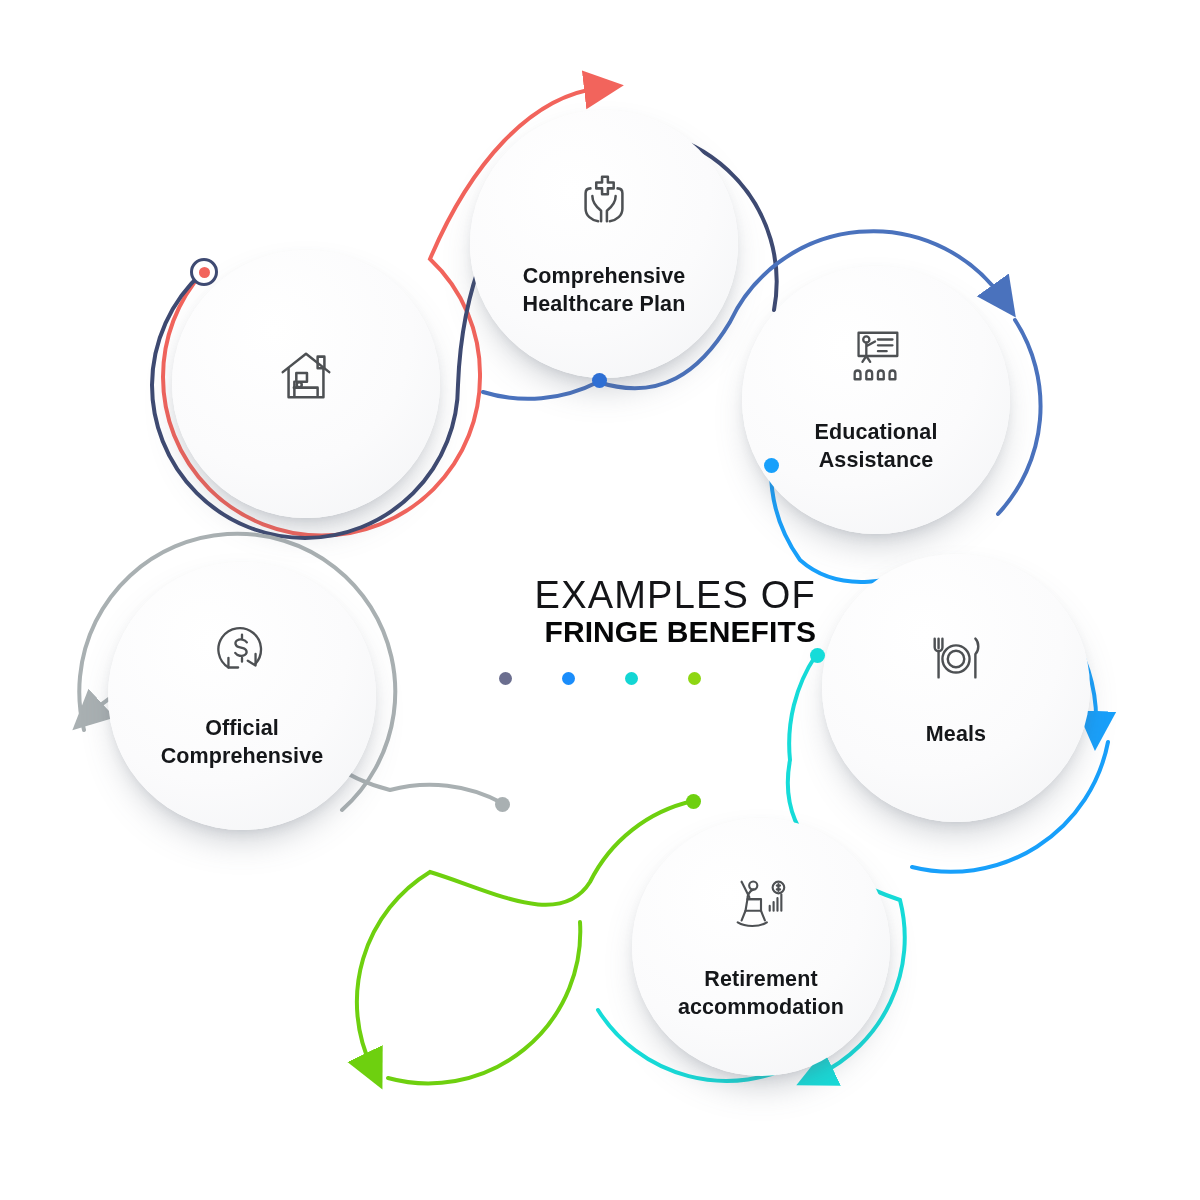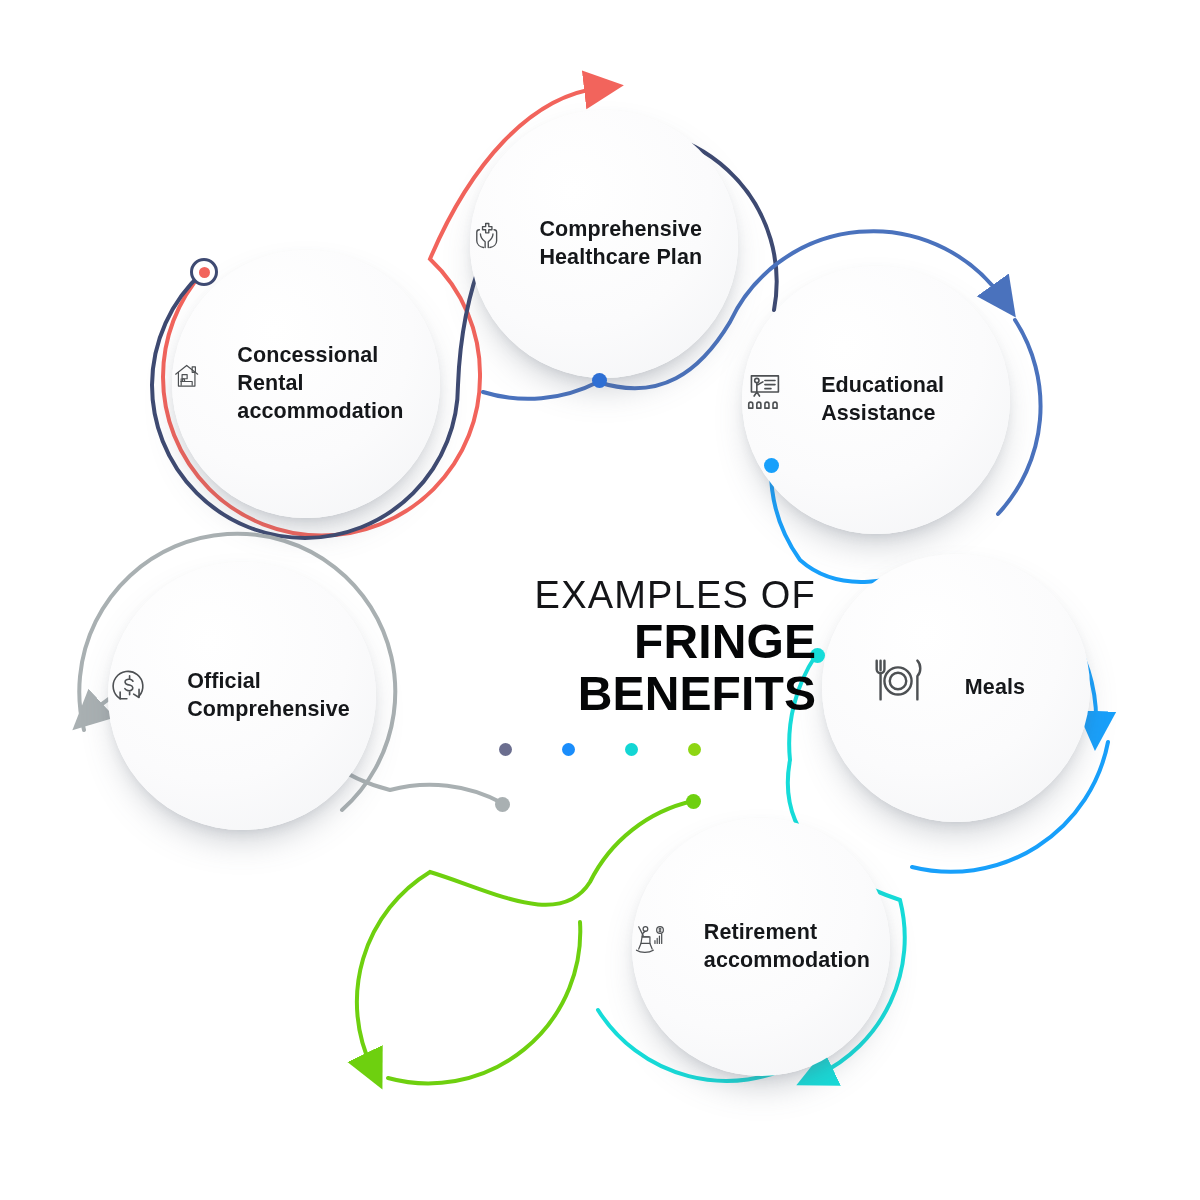--- a/index.html
+++ b/index.html
@@ -11,22 +11,23 @@
   }
   #stage{position:relative;width:1200px;height:1200px;}
   #artboard{position:absolute;inset:0;}
 
   .node{
     position:absolute;
     border-radius:50%;
     background:radial-gradient(circle at 38% 30%, #ffffff 0%, #fbfbfc 55%, #f2f3f5 100%);
     box-shadow:0 18px 34px -10px rgba(90,100,115,.34),
                0 5px 14px -6px rgba(90,100,115,.22);
-    display:flex;flex-direction:row;
+    display:flex;flex-direction:column;
     align-items:center;justify-content:center;
+    text-align:center;
     z-index:3;
     gap:16px;
   }
   .node .ico{
     width:62px;height:62px;
     display:flex;align-items:center;justify-content:center;
     margin-bottom:16px;
   }
   .node .ico svg{width:100%;height:100%;display:block;}
   .node .lbl{
@@ -42,21 +43,21 @@
 
   #center{
     position:absolute;left:384px;top:576px;width:432px;
     text-align:right;z-index:7;
   }
   #center .t1{
     font-size:38px;font-weight:400;color:#141518;
     letter-spacing:1.2px;line-height:1.02;
   }
   #center .t2{
-    font-size:48px;font-weight:bold;color:#050607;
+    font-size:30px;font-weight:bold;color:#050607;
     letter-spacing:.1px;line-height:1.08;margin-top:1px;
   }
   #center .dots{
     margin-top:24px;display:flex;justify-content:center;gap:50px;
   }
   #center .dots span{width:13px;height:13px;border-radius:50%;display:block;}
 </style>
 </head>
 <body>
 
@@ -147,21 +148,20 @@
         <path d="M8 28 L32 9 L56 28"></path>
         <path d="M14 24 V54 H50 V24"></path>
         <rect x="44" y="12" width="7" height="12"></rect>
         <rect x="22" y="29" width="11" height="9"></rect>
         <path d="M20 44 h24 v8"></path>
         <path d="M20 38 v14"></path>
         <path d="M20 44 h-0.5"></path>
         <circle cx="25" cy="41" r="2.6"></circle>
       </svg>
     </div>
-    <div class="lbl">Concessional Rental accommodation</div>
   </div>
   <div class="dot ringed" style="left:190px;top:258px;width:22px;height:22px;">
       <i></i>
     </div>
 
   <div class="node" style="left:470px;top:110px;width:268px;height:268px;">
     <div class="ico">
       <svg viewBox="0 0 64 64" fill="none" stroke="#4d5053" stroke-width="2.6" stroke-linecap="round" stroke-linejoin="round">
         <path d="M26 22 v-6 h6 v-6 h6 v6 h6 v6 h-6 v6 h-6 v-6 z" transform="translate(-2,-2)"></path>
         <path d="M18 20 c-3 0-5 2-5 5 v16 c0 7 6 12 13 13"></path>

